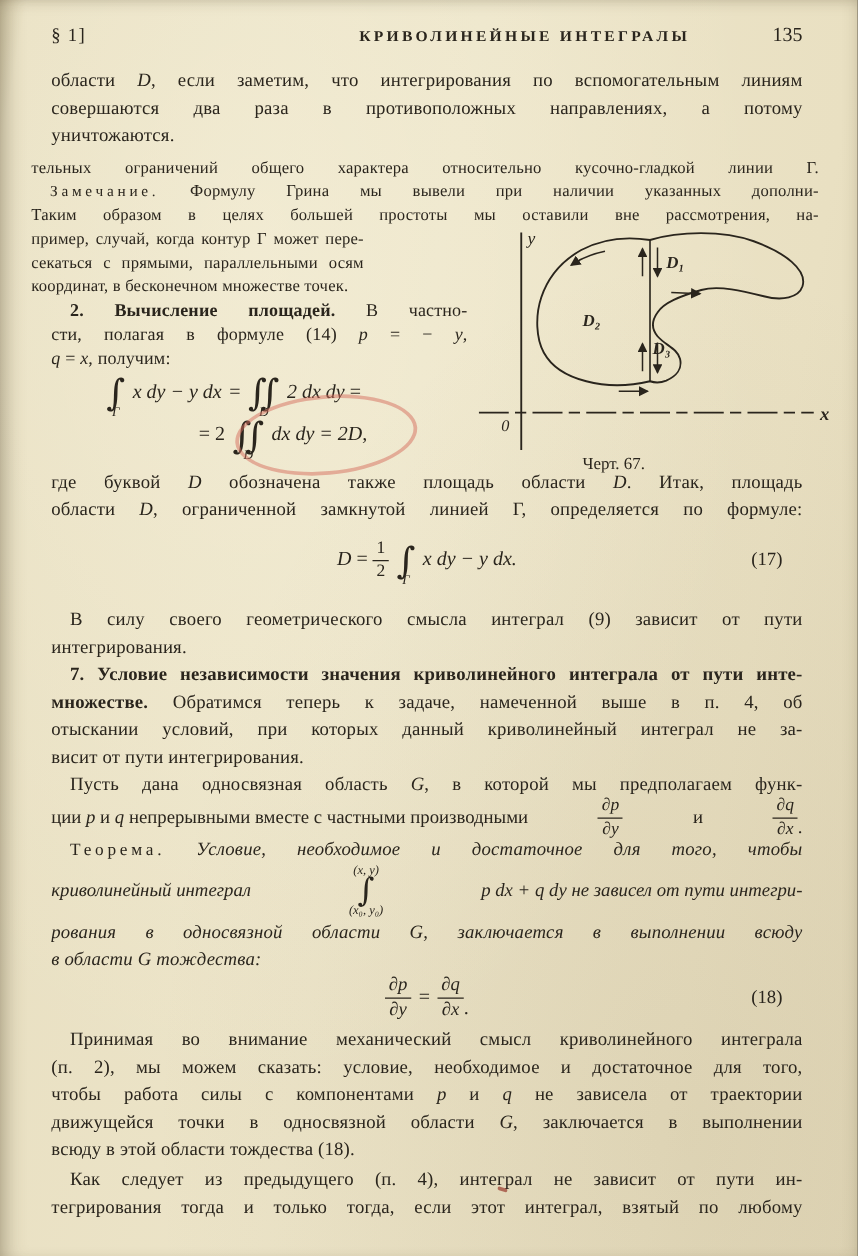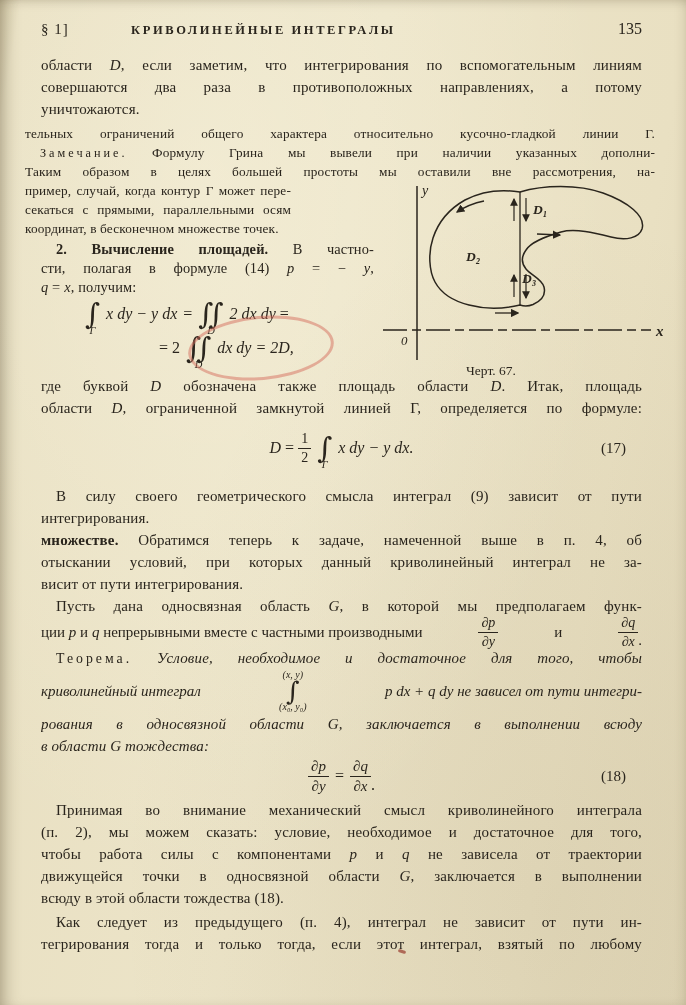--- a/index.html
+++ b/index.html
@@ -14,21 +14,21 @@
     font-family:"Liberation Serif","DejaVu Serif",serif;
     color:#2a251d;
     overflow:hidden;
     box-sizing:border-box;
     padding:20px 44px 0 41px;
   }
   .page::after{content:"";position:absolute;inset:0;pointer-events:none;
     box-shadow:inset 14px 0 18px -12px rgba(70,58,30,.45), inset -8px 0 14px -10px rgba(70,58,30,.25), inset 0 10px 14px -12px rgba(70,58,30,.25);}
   .hdr{display:flex;align-items:baseline;font-size:15px;height:18px;}
   .hdr .sec{width:90px;letter-spacing:1px;}
-  .hdr .ttl{flex:1;text-align:left;font-size:12.5px;letter-spacing:2.6px;font-weight:bold;transform:scale(1,.95);}
+  .hdr .ttl{flex:1;text-align:right;font-size:12.5px;letter-spacing:2.6px;font-weight:bold;transform:scale(1,.95);}
   .hdr .pn{width:90px;text-align:right;font-size:16px;}
   .ln{overflow:hidden;height:22px;line-height:22px;font-size:15px;letter-spacing:.15px;}
   .j{text-align:justify;}
   .j::after{content:"";display:inline-block;width:100%;height:0;}
   .ind{text-indent:15px;}
   .p1{margin-top:16px;}
   .rem{margin-top:4px;margin-left:-16px;margin-right:-13px;}
   .rem .ln{height:19px;line-height:19px;font-size:13.3px;}
   .rem .nar{width:266px;}
   .s6{margin-top:2px;}
@@ -152,20 +152,21 @@
     <span class="mi">x dy − y dx.</span>
     <span class="eqtag">(17)</span>
   </div>
 
   <div class="vs">
     <div class="ln j ind">В силу своего геометрического смысла  интеграл (9)  зависит от пути</div>
     <div class="ln">интегрирования.</div>
   </div>
 
   <div class="s7">
+    <div class="ln j ind"><b>7. Условие независимости значения криволинейного интеграла от пути инте-</b></div>
     <div class="ln j"><b>множестве.</b> Обратимся теперь к задаче, намеченной выше в п. 4, об</div>
     <div class="ln j">отыскании условий, при которых данный криволинейный интеграл не за-</div>
     <div class="ln">висит от пути интегрирования.</div>
   </div>
 
   <div>
     <div class="ln j ind">Пусть дана односвязная область <i>G</i>, в которой мы предполагаем функ-</div>
     <div class="pust2">
       <span>ции <i>p</i> и <i>q</i> непрерывными вместе с частными производными</span>
       <span class="frac mi">

